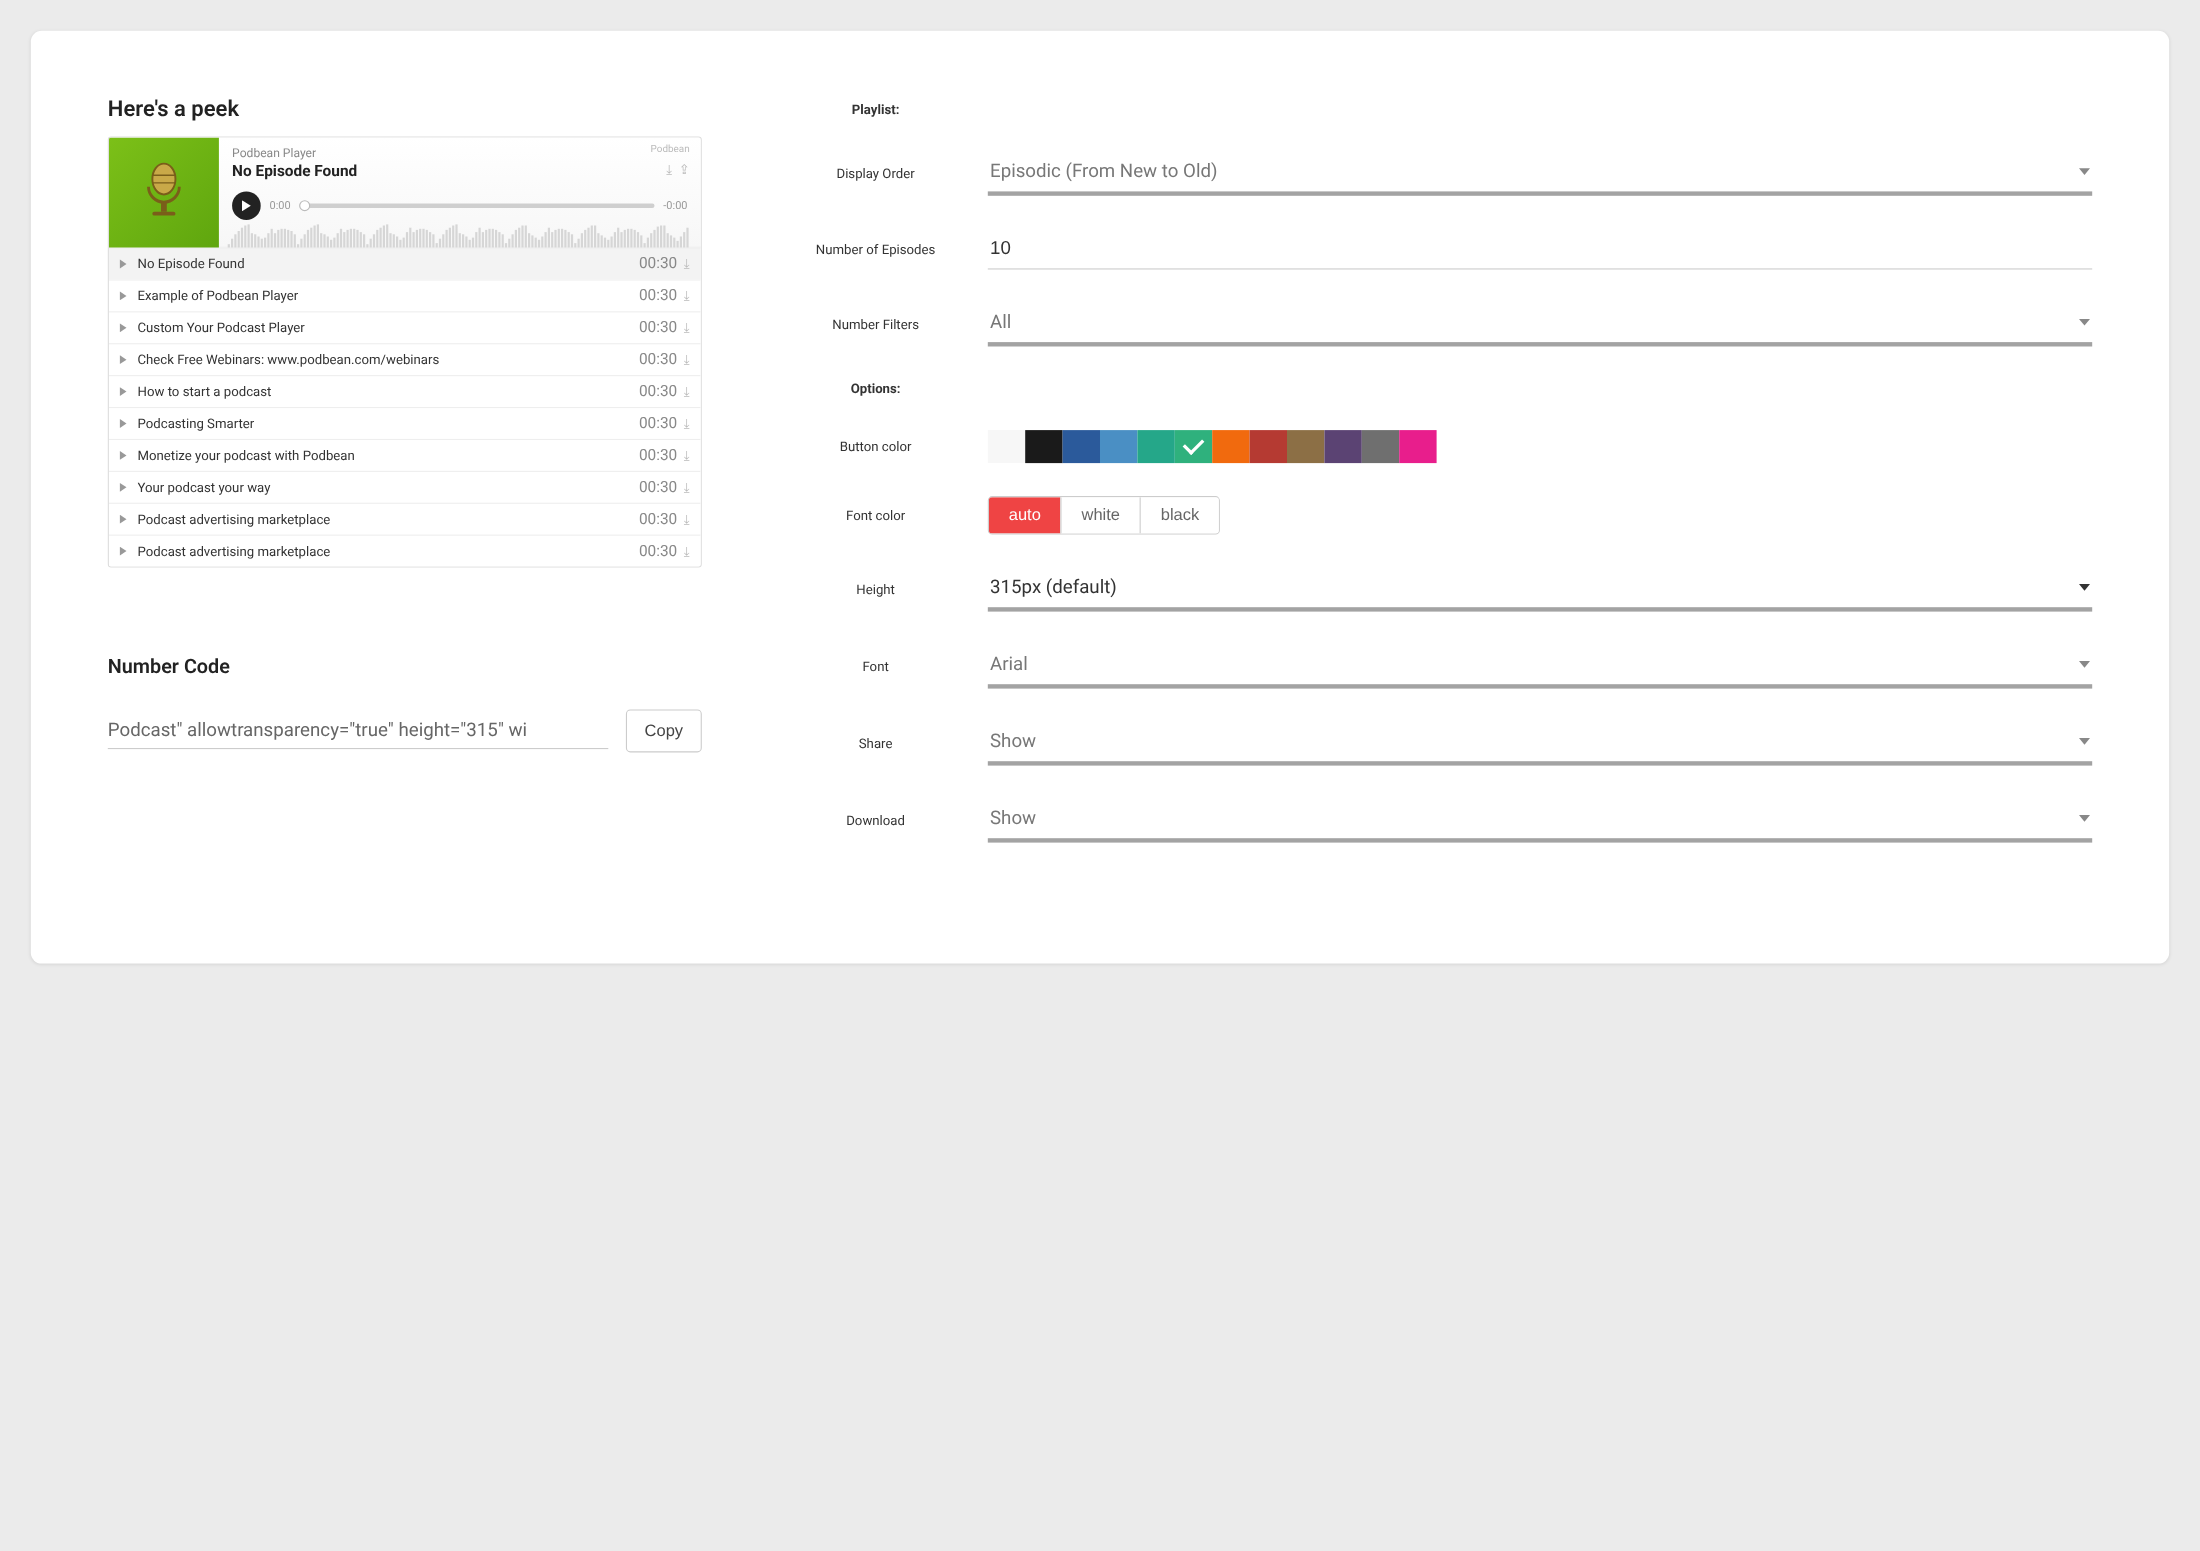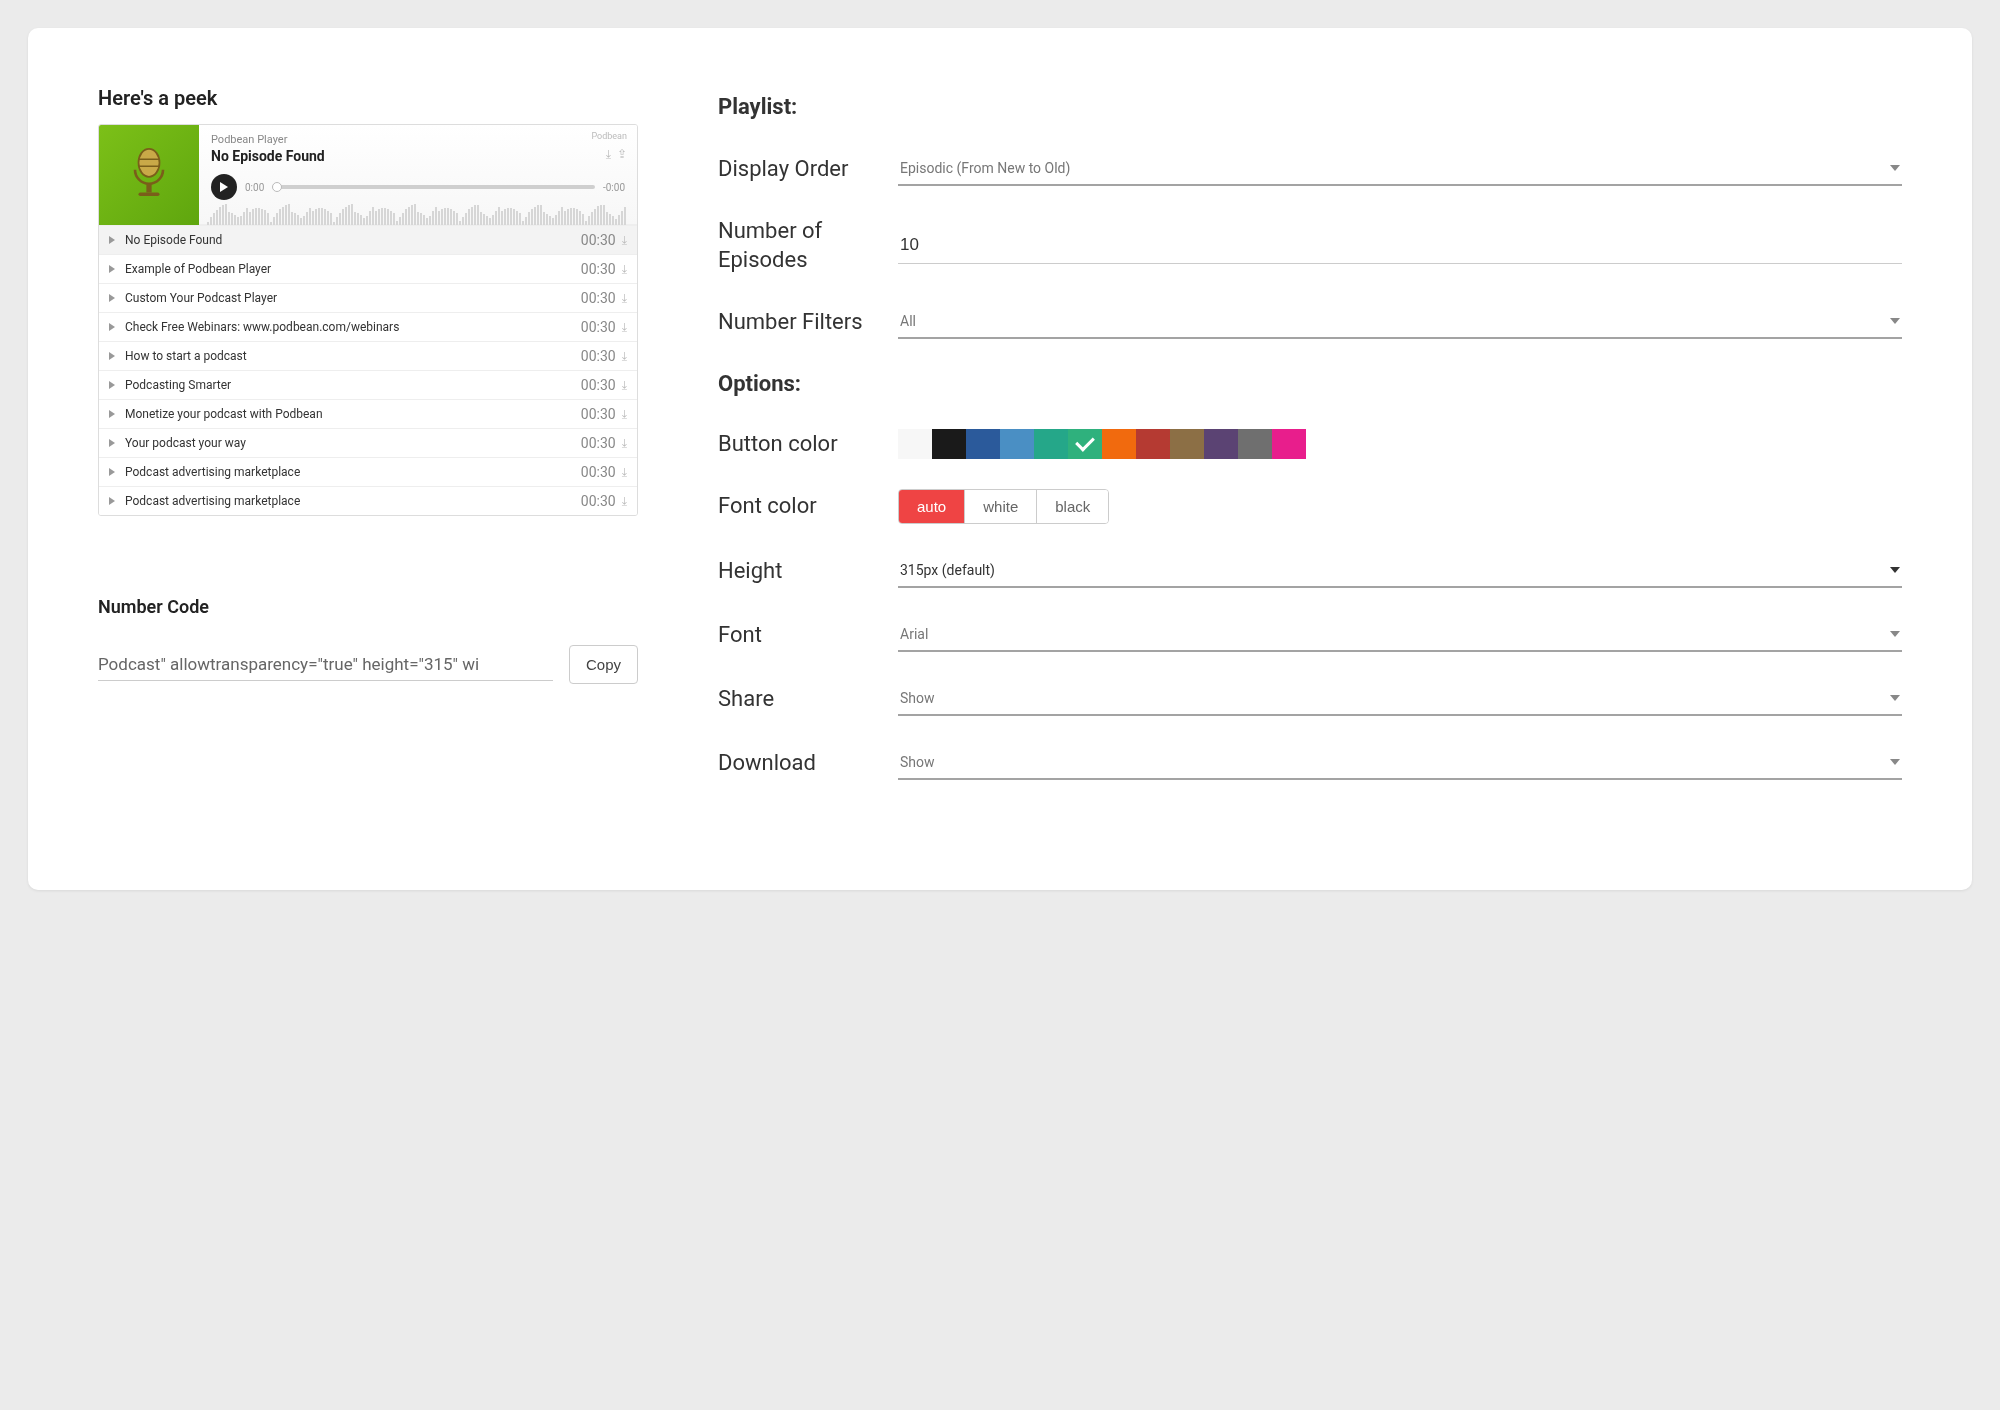--- a/index.html
+++ b/index.html
@@ -97,28 +97,28 @@
   }
   .copy-btn{
     border:1px solid #ccc;border-radius:4px;background:#fff;
     padding:10px 16px;font-size:15px;color:#444;cursor:pointer;
   }
 
   
   .form { padding-top: 6px;}
   .frow { display:flex; align-items:center; margin-bottom: 30px; }
   .flabel {
-    width:180px; text-align:left; font-size:22px; color:#333;
+    width:180px; text-align:center; font-size:12px; color:#333;
     padding-right:24px; line-height:1.35;
   }
   .flabel.heading{ font-weight:700;}
   .fcontrol { flex:1; }
   .sel {
     display:flex;justify-content:space-between;align-items:center;
-    border-bottom:2px solid #a3a3a3;padding:8px 2px;font-size:14px;color:#777;
+    border-bottom:4px solid #a3a3a3;padding:8px 2px;font-size:17px;color:#777;
     cursor:pointer;
   }
   .sel.dark{color:#333;}
   .chev{
     width:0;height:0;border-left:5px solid transparent;border-right:5px solid transparent;border-top:6px solid #888;
   }
   .txt-input{
     width:100%;border:none;border-bottom:1px solid #ccc;background:transparent;
     font-size:17px;color:#333;padding:8px 2px;outline:none;
   }

